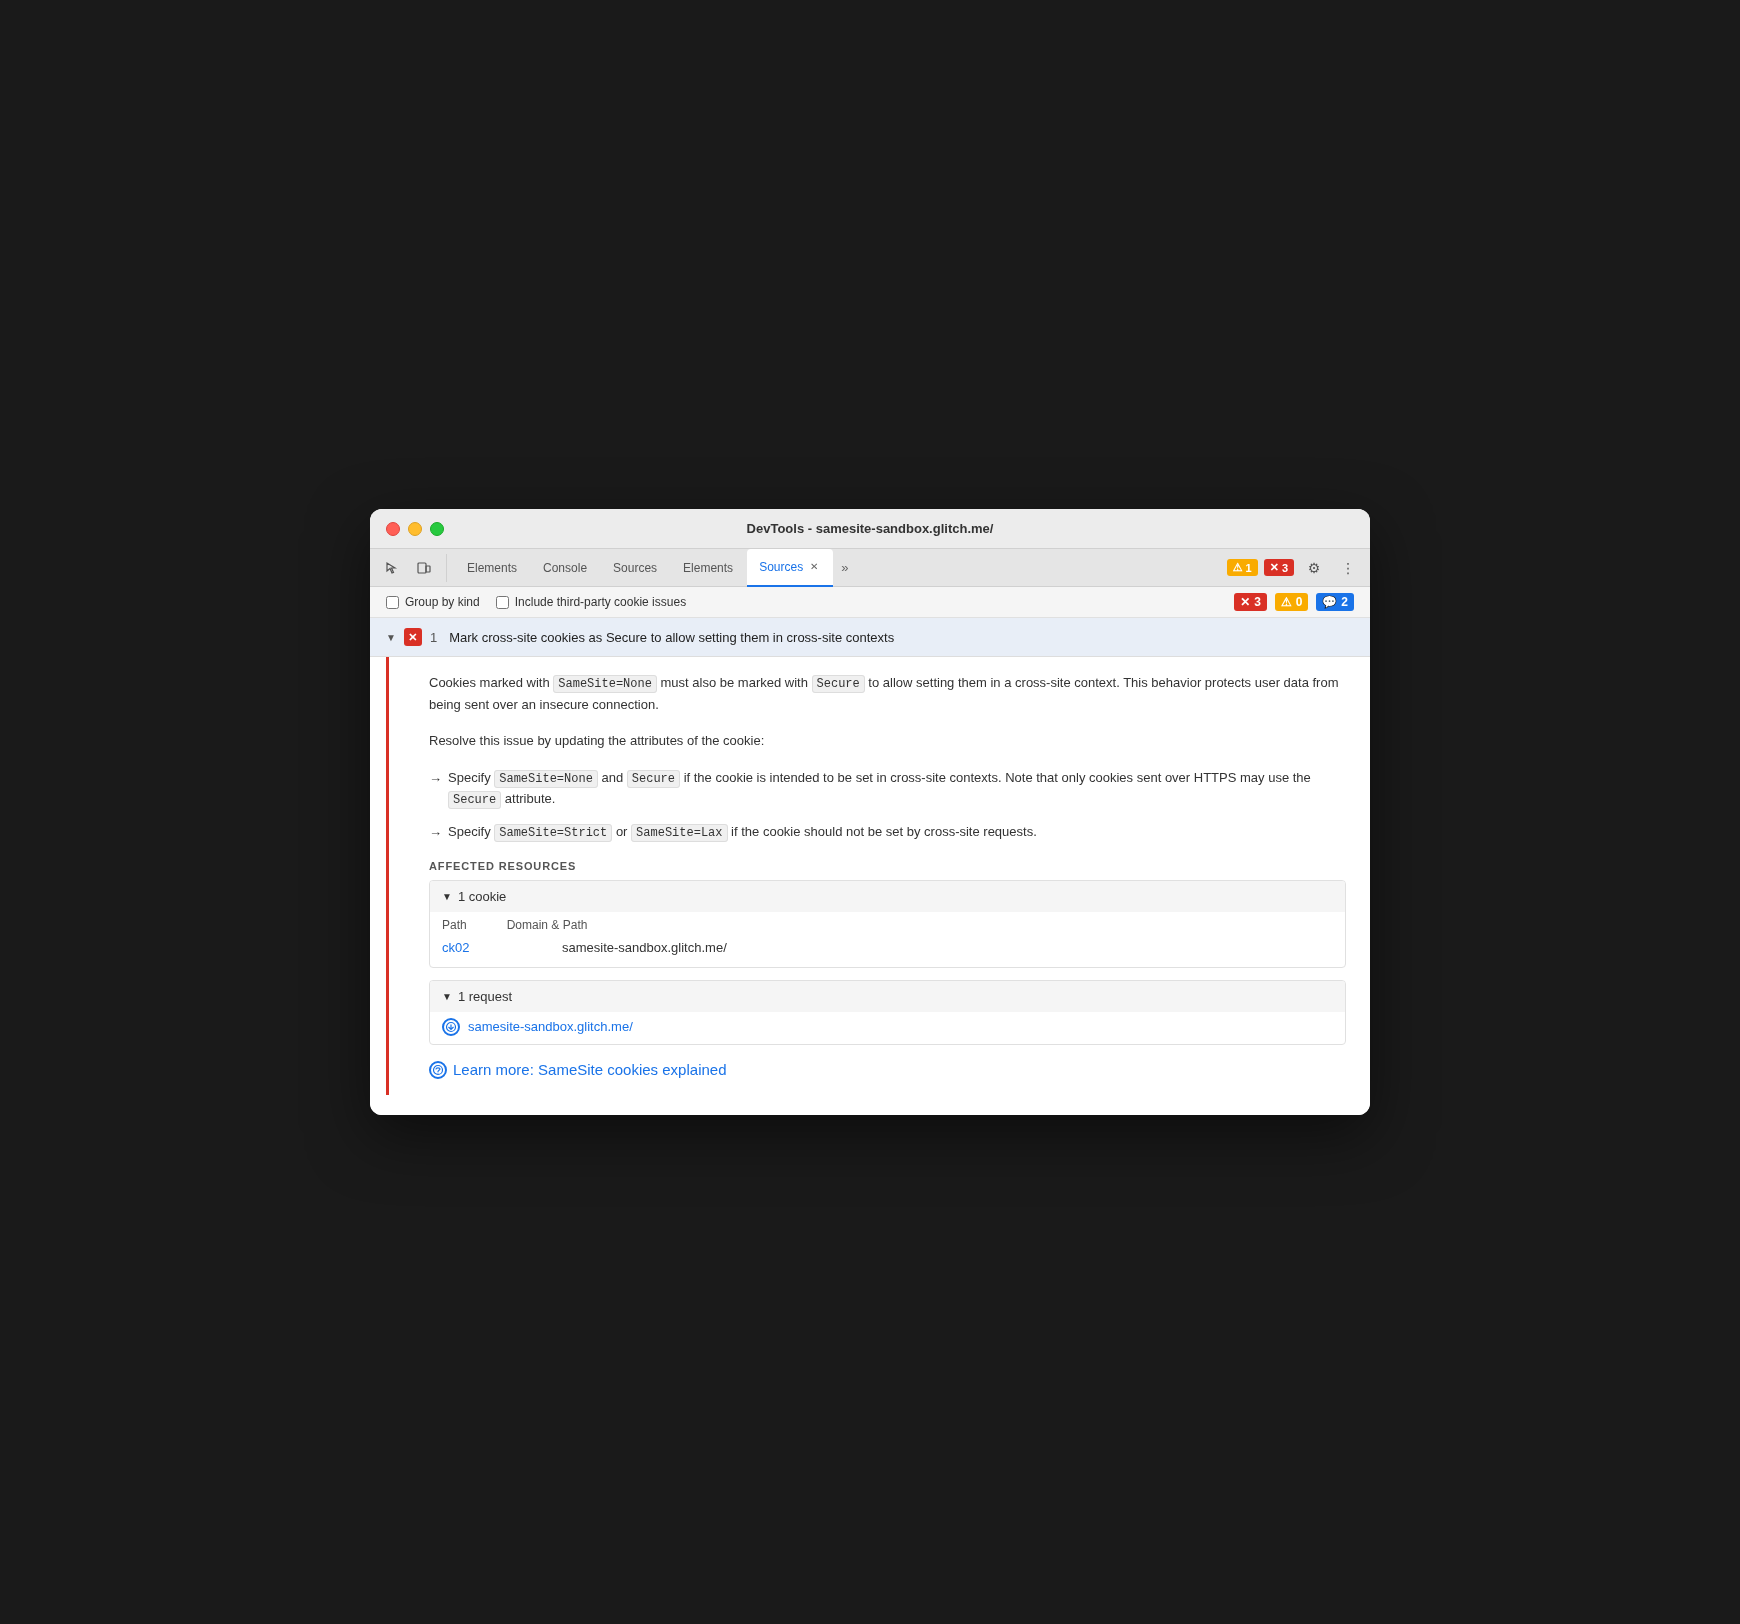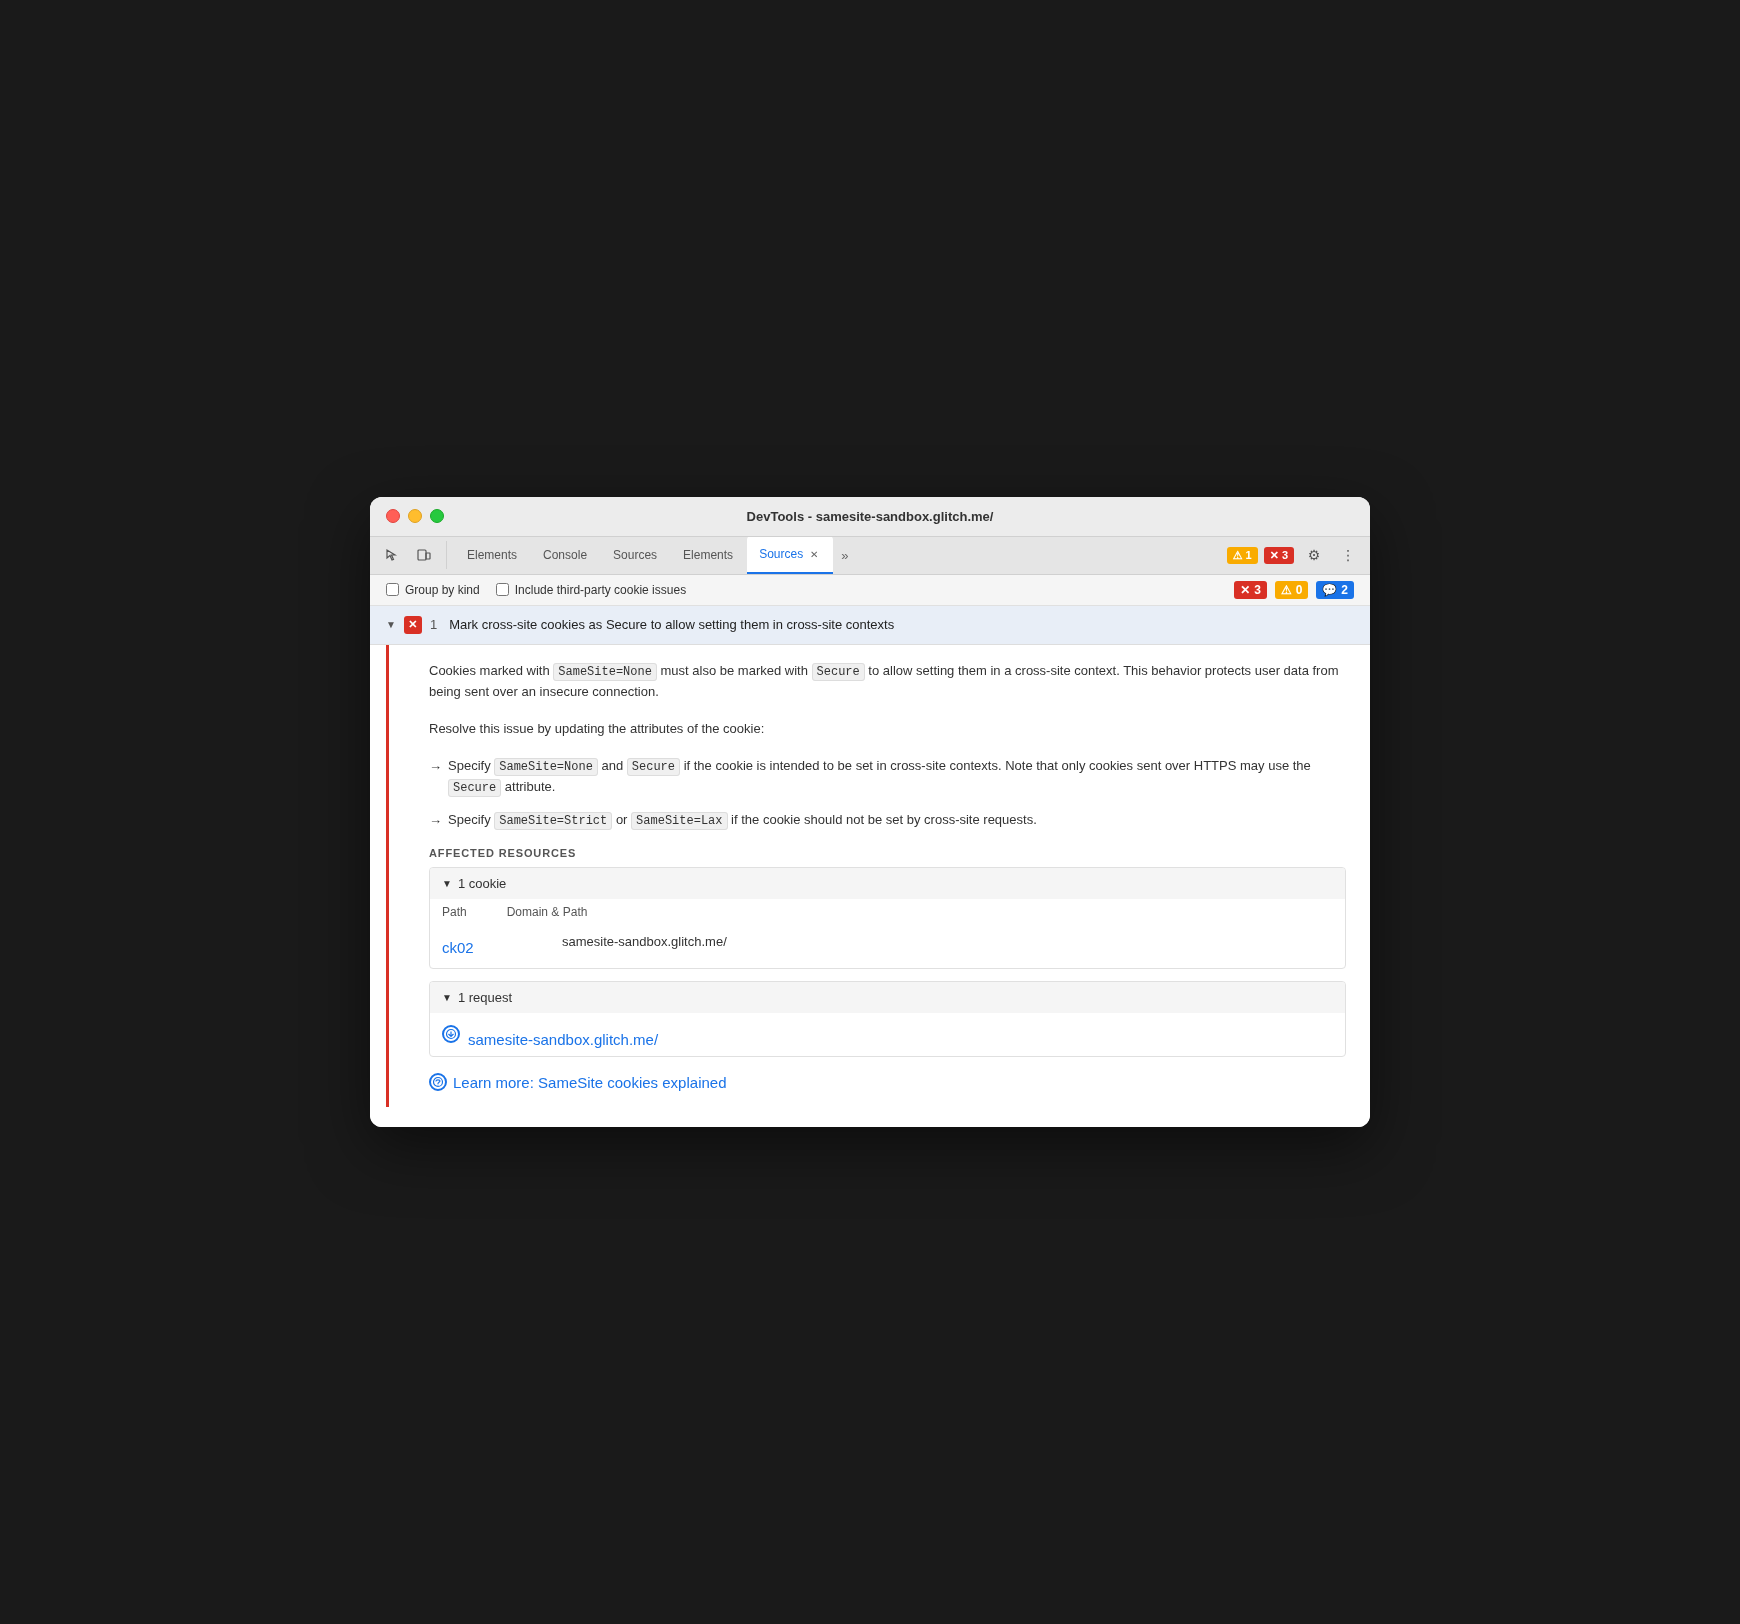--- a/index.html
+++ b/index.html
@@ -299,23 +299,22 @@
     .resource-row {
       display: flex;
       align-items: center;
       gap: 40px;
       padding: 4px 0;
       font-size: 13px;
     }
     .resource-link {
       color: #1a73e8;
       text-decoration: none;
-      font-size: 15px;
+      font-size: 13px;
       min-width: 80px;
-      margin-top: 12px;
     }
     .resource-domain {
       color: #333;
       font-size: 13px;
     }
     .request-row {
       display: flex;
       align-items: center;
       gap: 8px;
       padding: 6px 12px 8px 12px;

